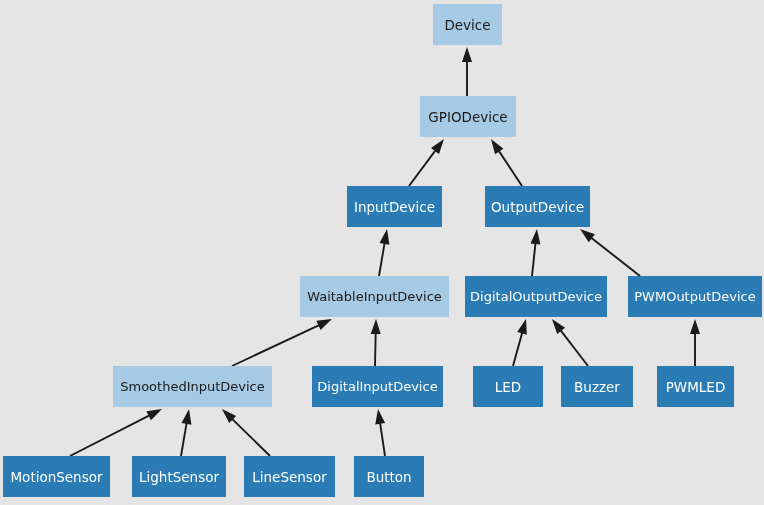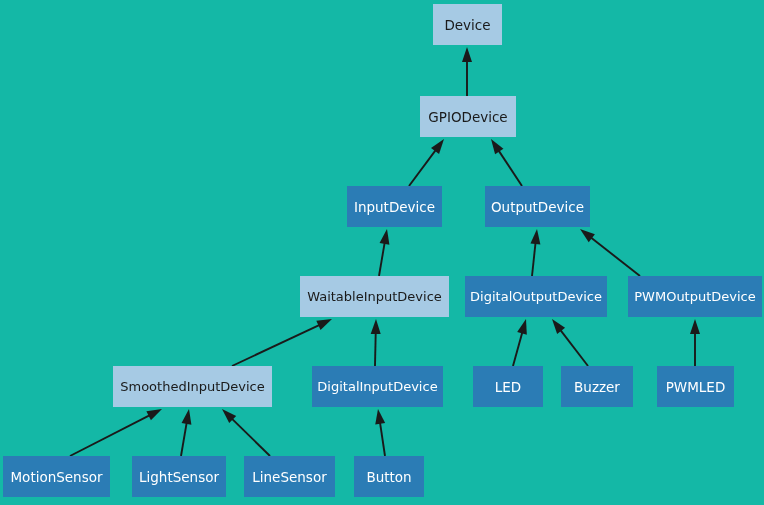--- a/index.html
+++ b/index.html
@@ -10,21 +10,21 @@
   body {
     width: 764px;
     height: 505px;
     overflow: hidden;
     font-family: "DejaVu Sans", "Liberation Sans", sans-serif;
   }
   #diagram-root {
     position: relative;
     width: 764px;
     height: 505px;
-    background: #14b8a6;
+    background: #e5e5e5;
   }
   svg#uml-canvas {
     position: absolute;
     left: 0;
     top: 0;
     width: 764px;
     height: 505px;
     display: block;
   }
   .node-box {

